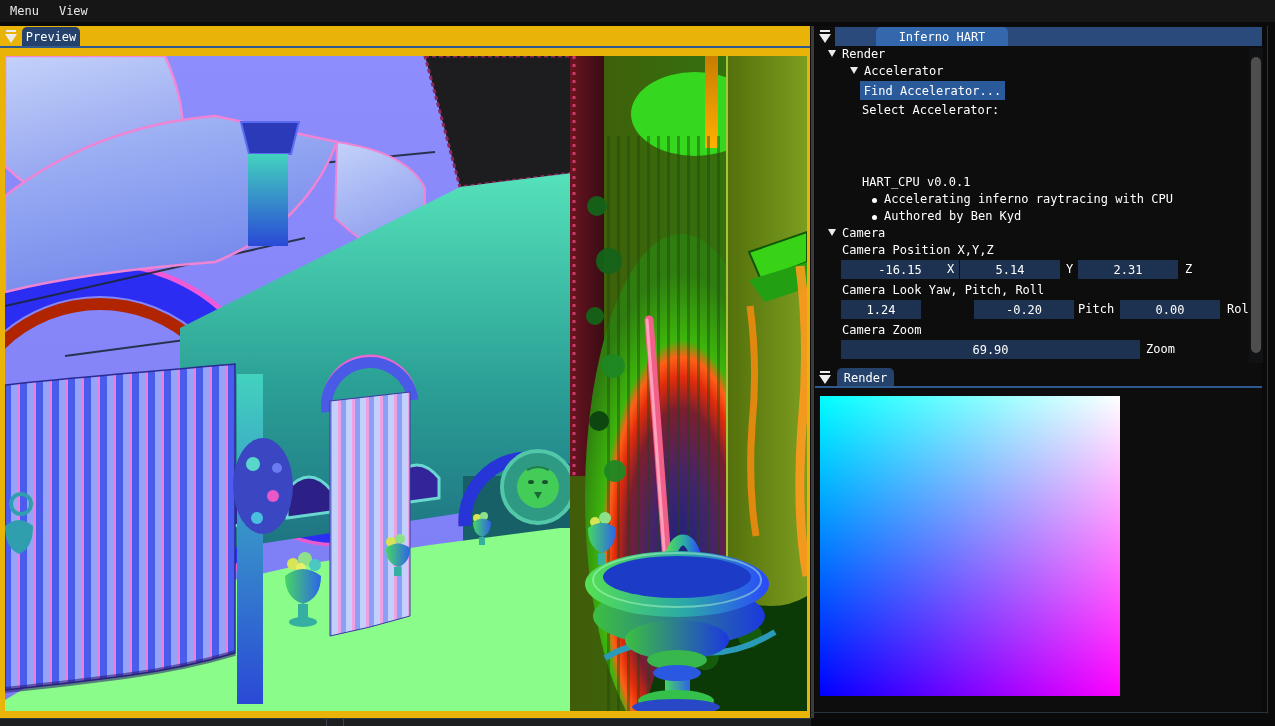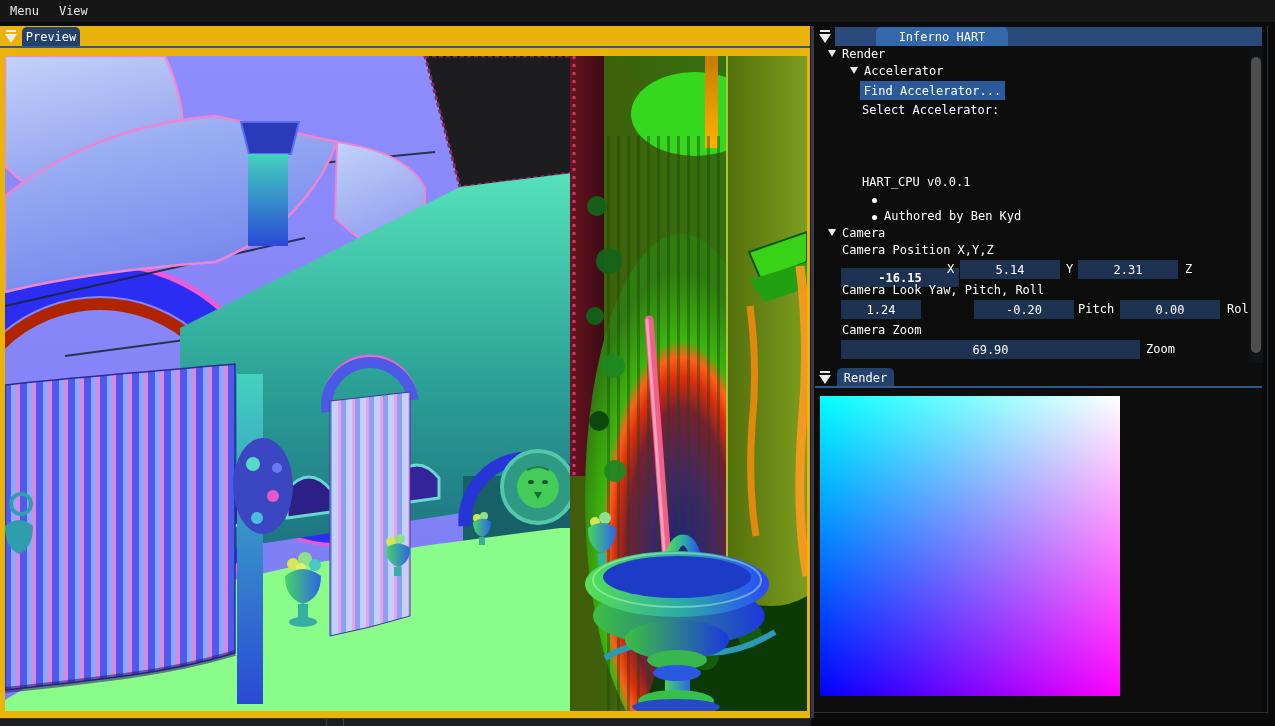--- a/index.html
+++ b/index.html
@@ -307,29 +307,30 @@
     <div class="abs btn" style="left:45px;top:55px;width:145px;height:19px;">
       <span>Find Accelerator...</span>
     </div>
 
     <div class="abs lbl" style="left:47px;top:77px;">Select Accelerator:</div>
 
 
     <div class="abs lbl" style="left:47px;top:149px;">HART_CPU v0.0.1</div>
 
     <div class="abs bullet-dot" style="left:57px;top:172px;"></div>
+    <div class="abs lbl" style="left:69px;top:166px;">Accelerating inferno raytracing with CPU</div>
     <div class="abs bullet-dot" style="left:57px;top:189px;"></div>
     <div class="abs lbl" style="left:69px;top:183px;">Authored by Ben Kyd</div>
 
     <span class="abs caret" style="left:13px;top:203px;"></span>
     <div class="abs lbl" style="left:27px;top:200px;">Camera</div>
 
     <div class="abs lbl" style="left:27px;top:217px;">Camera Position X,Y,Z</div>
 
-    <div class="abs dragfield" style="left:26px;top:242px;width:118px;font-weight:bold;">-16.15</div>
+    <div class="abs dragfield" style="left:26px;top:234px;width:118px;">-16.15</div>
     <div class="abs lbl" style="left:132px;top:236px;">X</div>
     <div class="abs dragfield" style="left:145px;top:234px;width:100px;">5.14</div>
     <div class="abs lbl" style="left:251px;top:236px;">Y</div>
     <div class="abs dragfield" style="left:263px;top:234px;width:100px;">2.31</div>
     <div class="abs lbl" style="left:370px;top:236px;">Z</div>
 
     <div class="abs lbl" style="left:27px;top:257px;">Camera Look Yaw, Pitch, Roll</div>
 
     <div class="abs dragfield" style="left:26px;top:274px;width:80px;">1.24</div>
     <div class="abs lbl" style="left:130px;top:276px;margin-left:32px;">Yaw</div>

